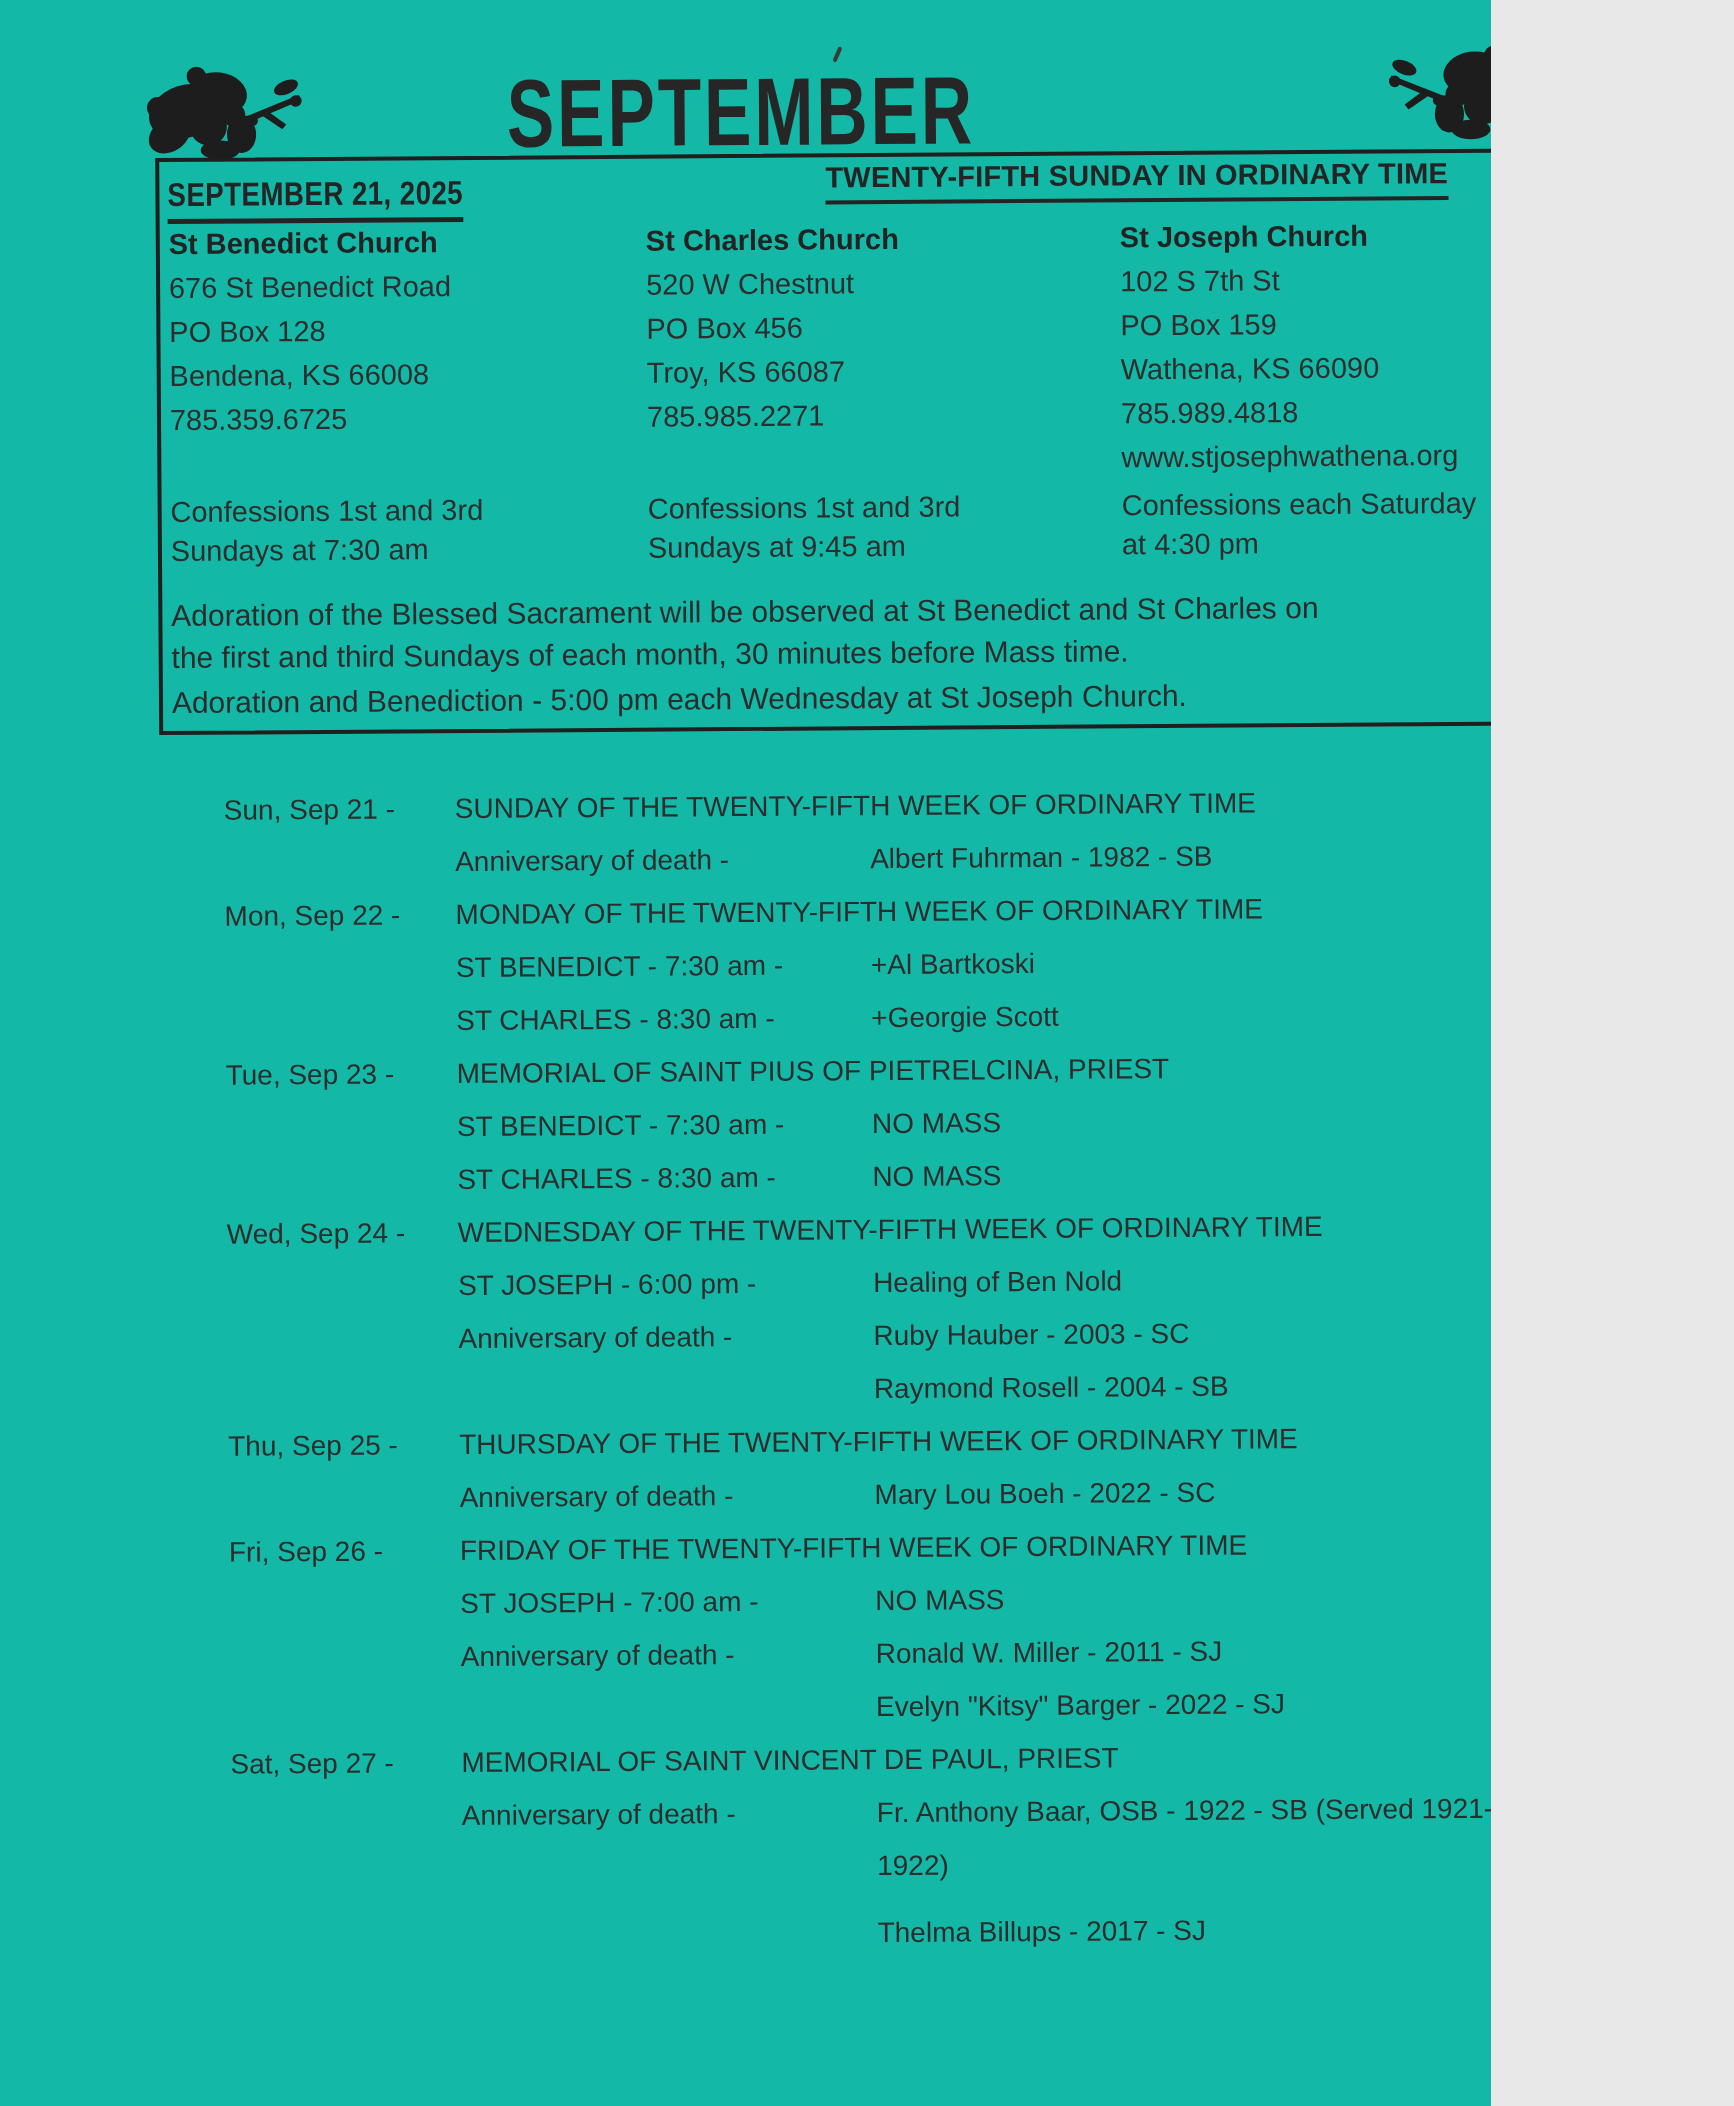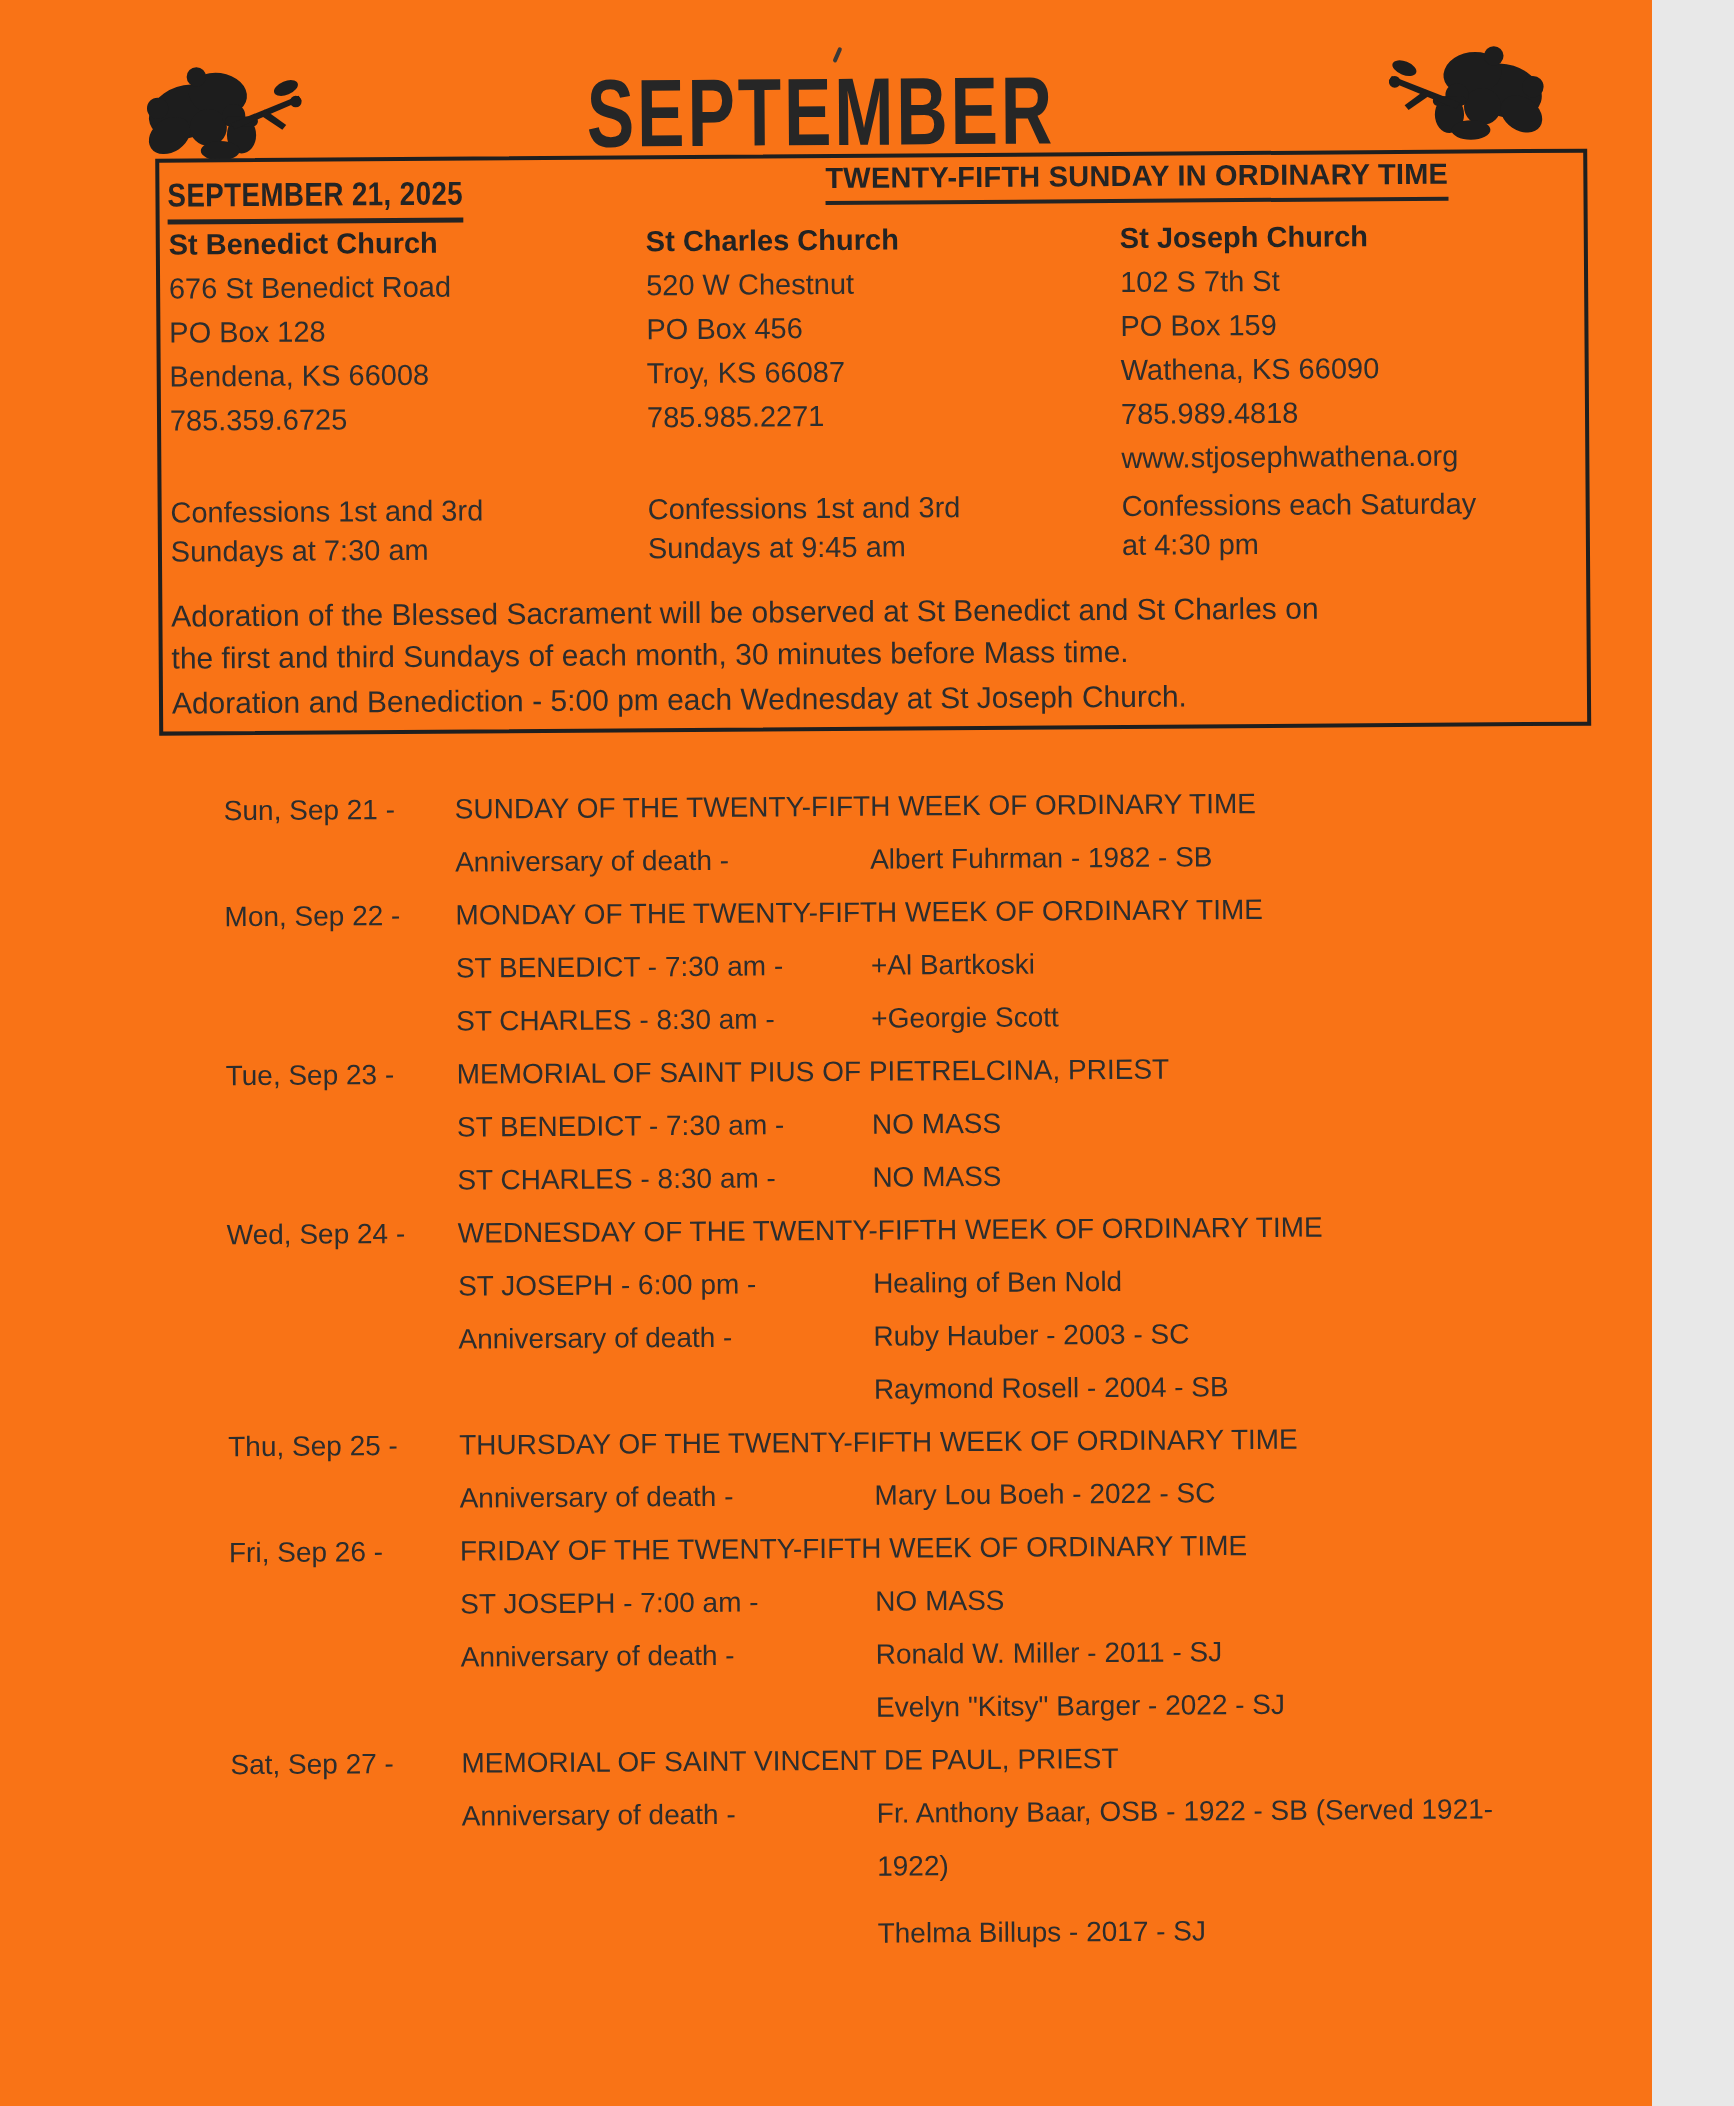--- a/index.html
+++ b/index.html
@@ -1,19 +1,19 @@
 <!DOCTYPE html>
 <html><head>
 <meta charset="utf-8">
 <style>
   html,body{margin:0;padding:0;background:#e8e8e8;}
   #page{
     position:relative;
-    width:1652px;height:2107px;
-    background:#f97316;
+    width:1491px;height:2107px;
+    background:#14b8a6;
     overflow:hidden;
     font-family:"Liberation Sans",sans-serif;
     color:#2e2e2e;
   }
   #sheet{
     position:absolute;inset:0;
     transform:rotate(-0.4deg);
     transform-origin:50% 40%;
   }
   

